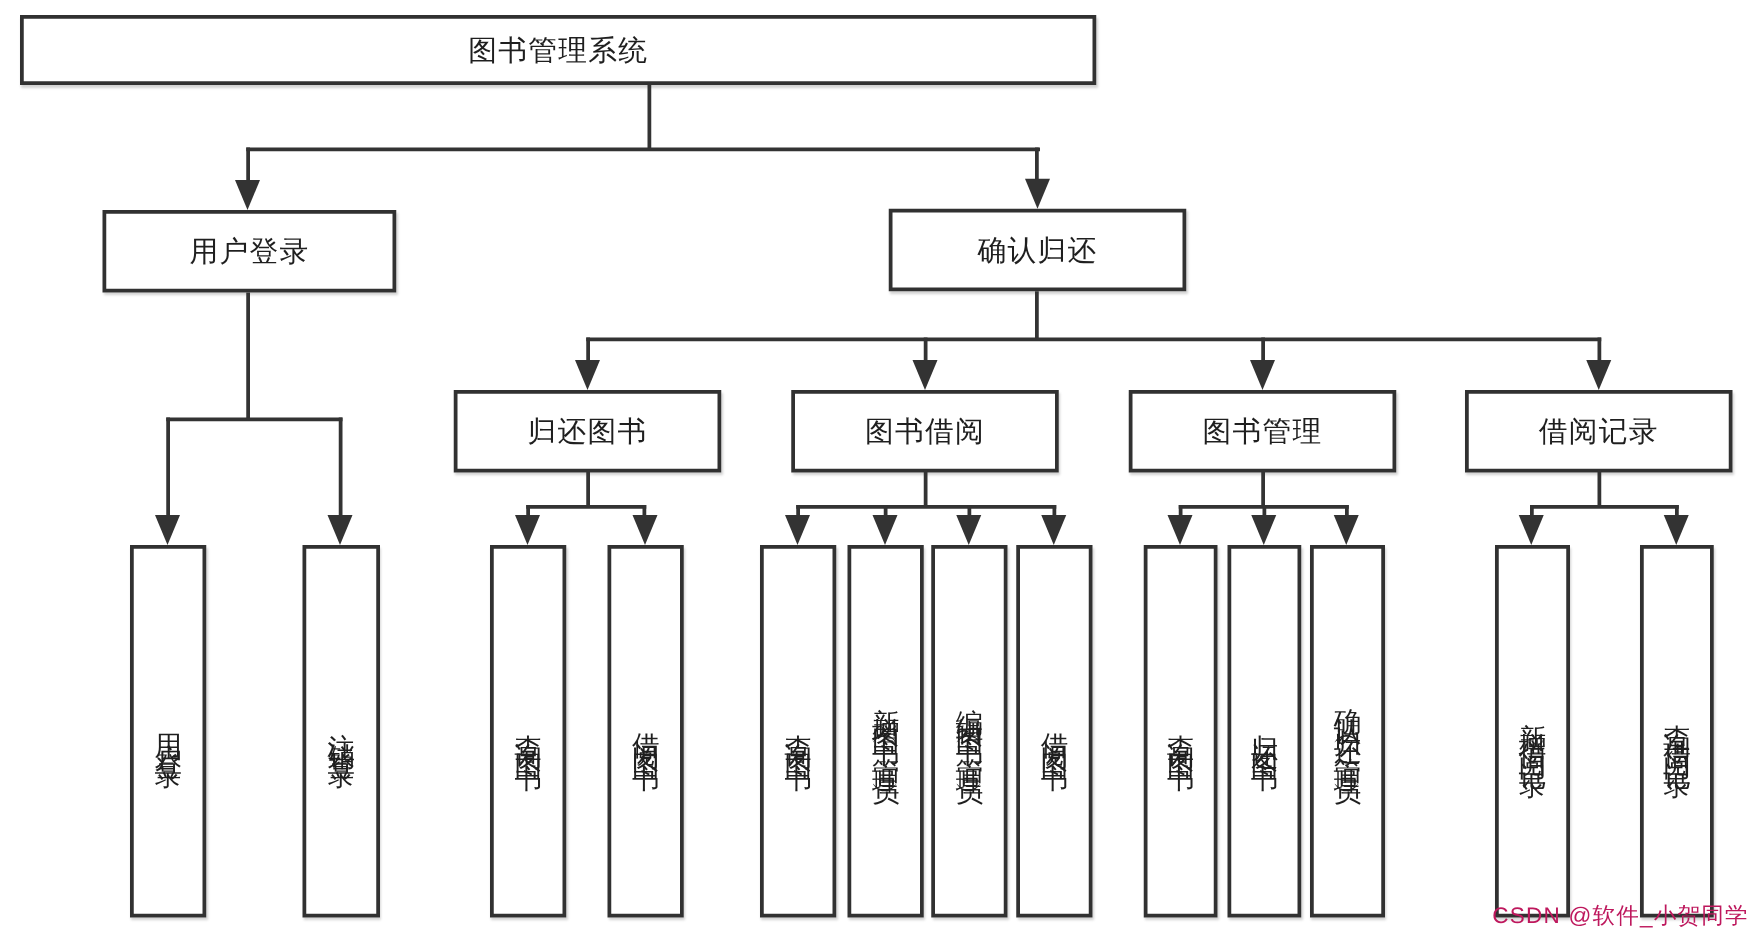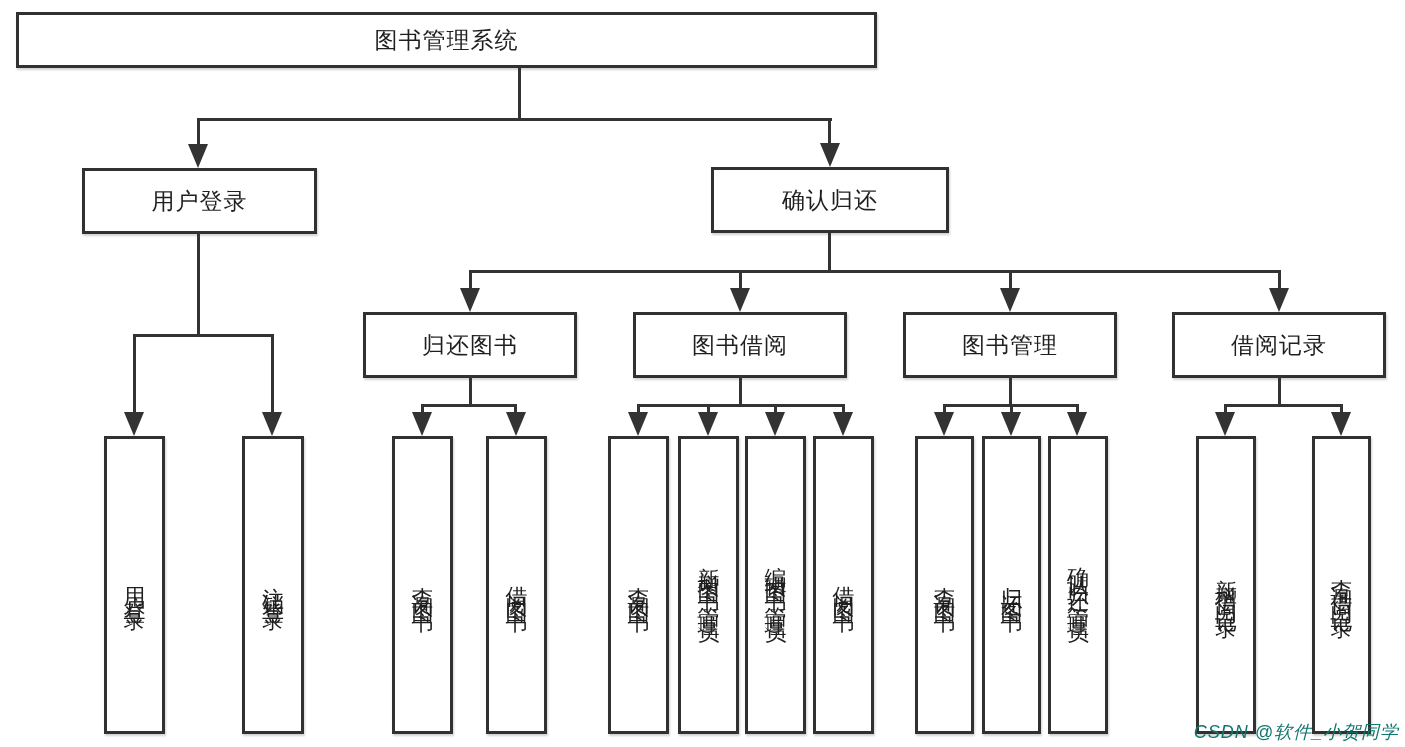--- a/index.html
+++ b/index.html
@@ -22,21 +22,21 @@
   }
   .line{position:absolute;background:#333333;}
   .arrow{
     position:absolute;width:0;height:0;
     border-left:10px solid transparent;
     border-right:10px solid transparent;
     border-top:24px solid #333333;
   }
   .watermark{
     position:absolute;right:6px;bottom:3px;z-index:10;
-    font-size:18px;color:#0f766e;letter-spacing:1px;white-space:nowrap;font-style:italic;
+    font-size:18px;color:#be185d;letter-spacing:1px;white-space:nowrap;
   }
 </style>
 </head>
 <body>
 
 <div id="canvas">
 
   <div class="box h" style="left:16px;top:12px;width:861px;height:56px">图书管理系统</div>
 
   <div class="box h" style="left:82px;top:168px;width:235px;height:66px">用户登录</div>

